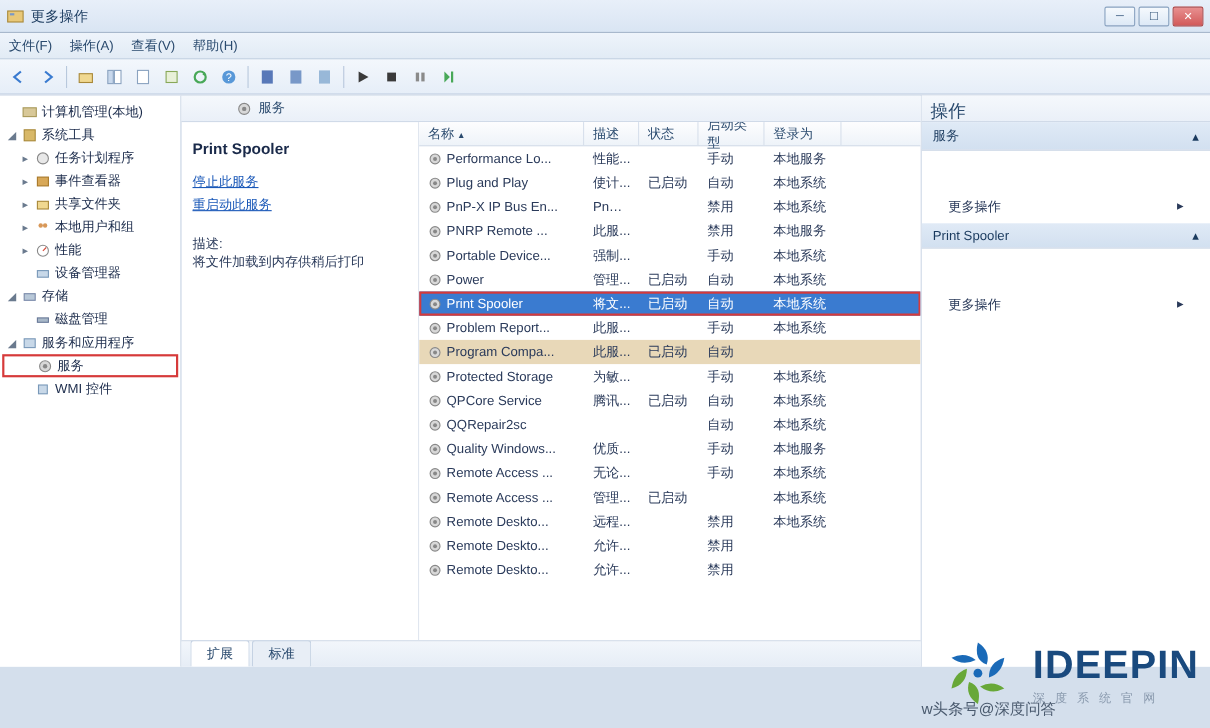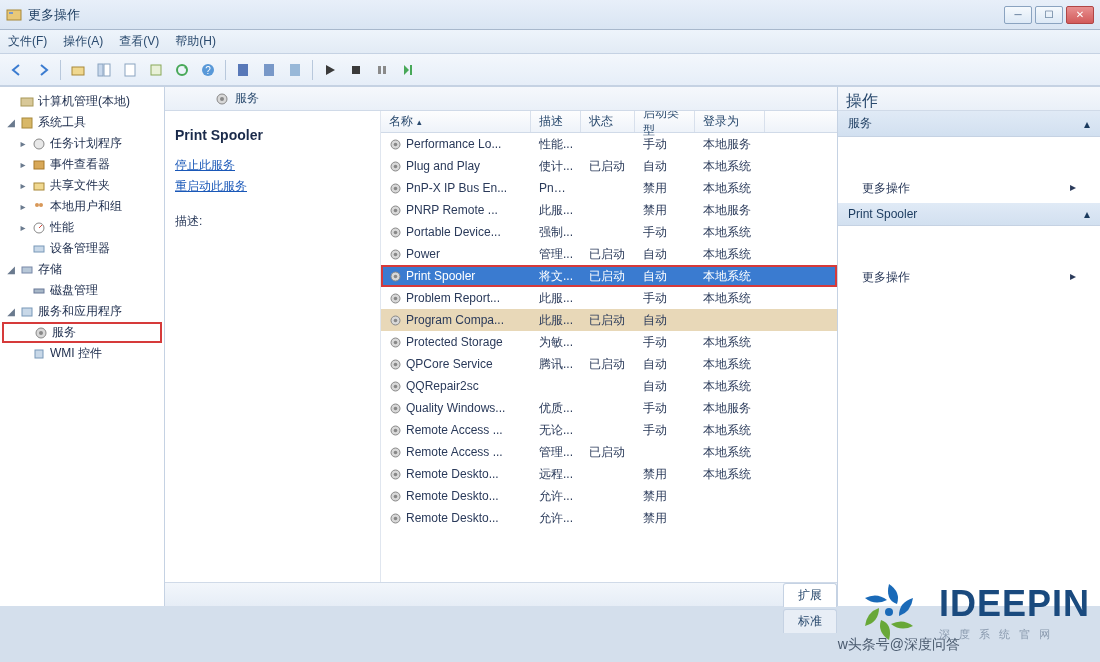--- a/index.html
+++ b/index.html
@@ -43,21 +43,21 @@
 .c-name{width:150px;} .c-desc{width:50px;} .c-stat{width:54px;} .c-start{width:60px;} .c-logon{width:70px;}
 .listbody { flex:1; overflow-y:auto; }
 .lrow { display:flex; height:22px; align-items:center; font-size:12px; color:#2a3a5a;}
 .lrow.sel { background:#3a7bd0; color:#fff;}
 .lrow.hlbox { outline:2px solid #d63a3a; outline-offset:-2px;}
 .lrow.hl2 { background:#e8d8b8;}
 .lc { padding: 0 8px; overflow:hidden; text-overflow:ellipsis; white-space:nowrap;}
 .lc.c-name { display:flex;align-items:center;gap:4px;}
 .gear { width:13px;height:13px; flex-shrink:0;}
 
-.tabbar { height:24px; background:linear-gradient(#f2f6fb,#e6edf6); border-top:1px solid #d0dae8; display:flex;align-items:flex-end; padding-left:8px; gap:2px;flex-direction:column;}
+.tabbar { height:24px; background:linear-gradient(#f2f6fb,#e6edf6); border-top:1px solid #d0dae8; display:flex;align-items:flex-end; padding-left:8px; gap:2px;}
 .tab { padding:3px 14px; border:1px solid #c5d2e3; border-bottom:none; background:#fff; border-radius:3px 3px 0 0; font-size:12px; color:#2a4a6e;}
 .tab.inactive { background:#e8eef6;}
 
 .actions { width: 262px; background:#fff; }
 .actions-head { height:24px; background:linear-gradient(#f5f8fc,#eaf0f8); padding:4px 8px; border-bottom:1px solid #d0dae8; font-size:16px; color:#2a4a6e;}
 .agroup-h { background:linear-gradient(#e0eaf6,#d2e0f0); padding:4px 10px; display:flex; justify-content:space-between; align-items:center; border-bottom:1px solid #c5d2e3; font-size:12px; color:#1a3a5e;}
 .aitem { padding:6px 24px; font-size:12px; color:#2a3a5a; display:flex; justify-content:space-between;margin-top:37px;}
 
 .watermark { position:absolute; right:10px; bottom:10px; display:flex; align-items:center; gap:10px; }
 .wm-logo { width:80px;height:80px; position:relative;}
@@ -312,20 +312,21 @@
         <span>服务</span>
       </div>
     <div class="center-body">
 
       <div class="detail">
         <h3>Print Spooler</h3>
         <a>停止此服务</a>
         <a>重启动此服务</a>
         <div class="sec">
           <div>描述:</div>
+          <div>将文件加载到内存供稍后打印</div>
         </div>
       </div>
 
       <div class="listwrap">
         <div class="listhead">
           <div class="lh c-name">
               <span>名称</span>
               <span style="font-size:9px">▴</span>
             </div>
           <div class="lh c-desc">描述</div>

